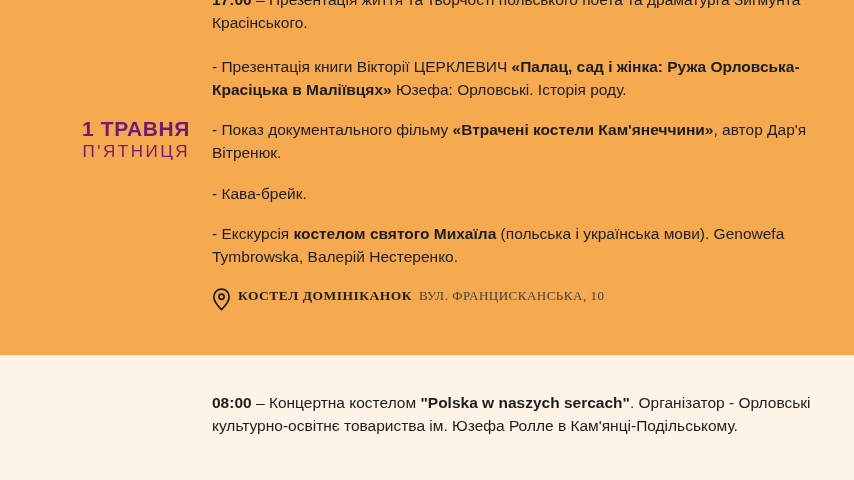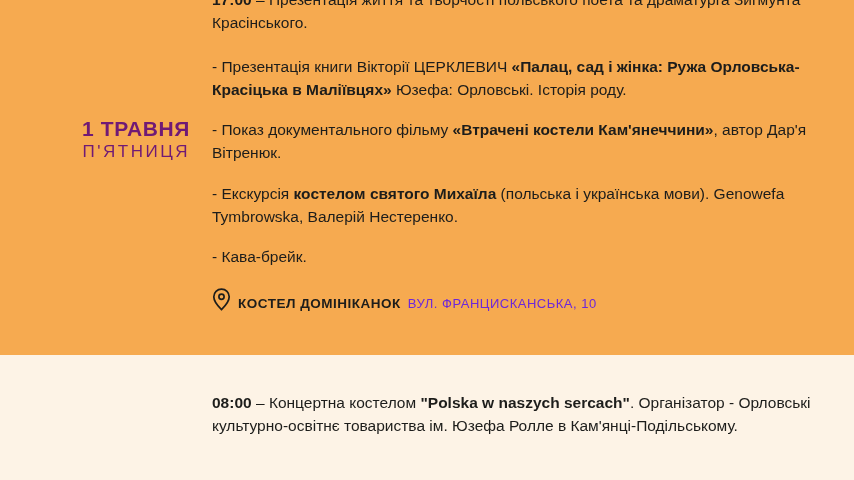--- a/index.html
+++ b/index.html
@@ -85,41 +85,42 @@
     line-height: 1.5;
     color: #1d1d1b;
     margin-bottom: 17px;
   }
   .entry:last-child { margin-bottom: 0; }
   .entry .b { font-weight: bold; }
 
   
   .venue {
     display: flex;
-    align-items: flex-end;
+    align-items: flex-start;
     gap: 7px;
     margin-top: 20px;
+    font-family: Liberation Serif, serif;
   }
   .pin {
     flex: 0 0 auto;
     width: 19px;
     height: 23px;
     display: inline-block;
   }
   .venue-name {
     font-size: 13.5px;
     font-weight: bold;
     letter-spacing: 0.5px;
     color: #1d1d1b;
     text-transform: uppercase;
   }
   .venue-addr {
     font-size: 13px;
     letter-spacing: 0.5px;
-    color: #6d28d9;
+    color: #404040;
     text-transform: uppercase;
   }
 
   
   .entry.first { margin-bottom: 20px; }
 </style>
 </head>
 <body>
 
 <div class="page">
@@ -140,25 +141,25 @@
 
         <div class="entry">
           <span>- Презентація книги Вікторії ЦЕРКЛЕВИЧ </span><span class="b">«Палац, сад і жінка: Ружа Орловська-Красіцька в Маліївцях»</span><span> Юзефа: Орловські. Історія роду.</span>
         </div>
 
         <div class="entry">
           <span>- Показ документального фільму </span><span class="b">«Втрачені костели Кам'янеччини»</span><span>, автор Дар'я Вітренюк.</span>
         </div>
 
         <div class="entry">
-          <span>- Екскурсія </span><span class="b">костелом святого Михаїла</span><span> (польська і українська мови). Genowefa Tymbrowska, Валерій Нестеренко.</span>
+          <span>- Кава-брейк.</span>
         </div>
 
         <div class="entry">
-          <span>- Кава-брейк.</span>
+          <span>- Екскурсія </span><span class="b">костелом святого Михаїла</span><span> (польська і українська мови). Genowefa Tymbrowska, Валерій Нестеренко.</span>
         </div>
 
         <div class="venue">
           <span class="pin">
             <svg width="19" height="23" viewBox="0 0 19 23" xmlns="http://www.w3.org/2000/svg">
               <path d="M9.5 1.2 C5.2 1.2 1.8 4.6 1.8 8.8 C1.8 14.2 9.5 21.6 9.5 21.6 C9.5 21.6 17.2 14.2 17.2 8.8 C17.2 4.6 13.8 1.2 9.5 1.2 Z" fill="none" stroke="#1d1d1b" stroke-width="1.7"></path>
               <circle cx="9.5" cy="8.8" r="2.6" fill="none" stroke="#1d1d1b" stroke-width="1.7"></circle>
             </svg>
           </span>
           <span class="venue-name">КОСТЕЛ ДОМІНІКАНОК</span>

